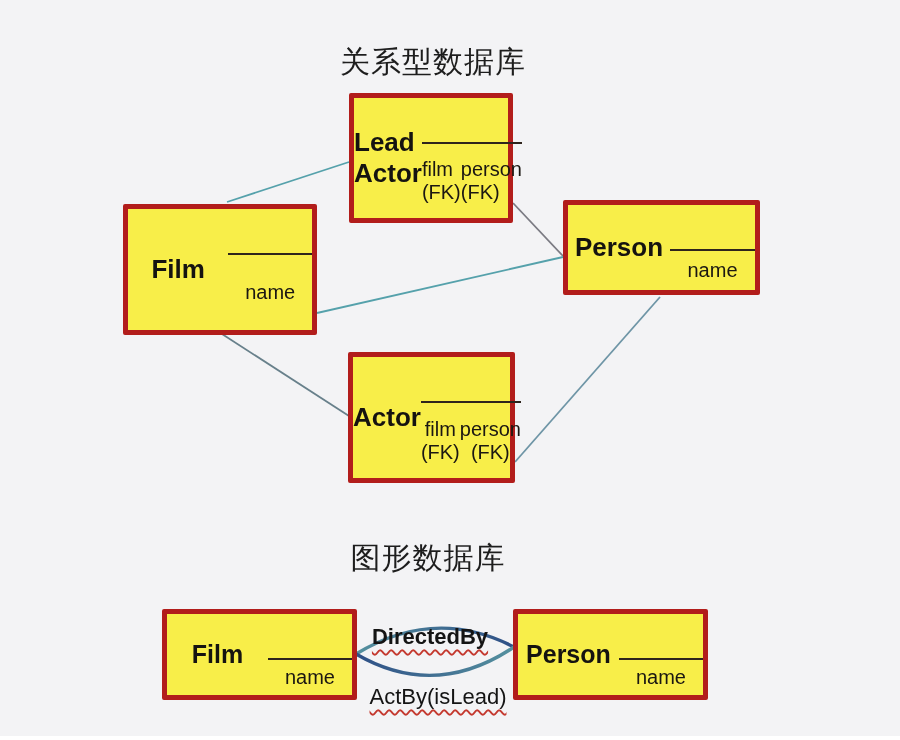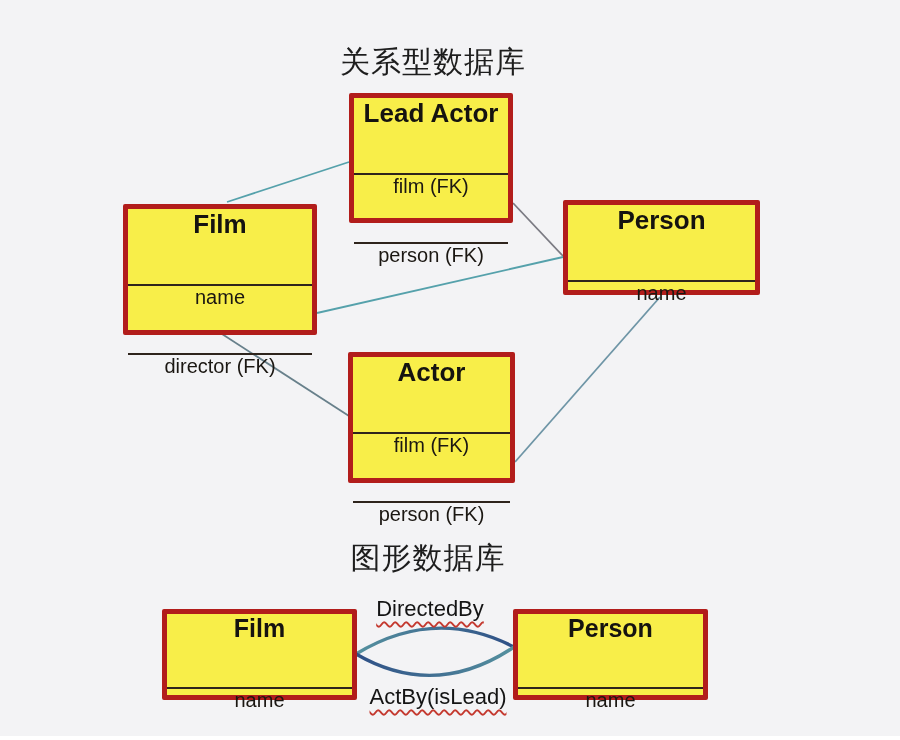--- a/index.html
+++ b/index.html
@@ -28,21 +28,21 @@
     color: #1d1d1d;
     letter-spacing: 1px;
     white-space: nowrap;
     transform: translateX(-50%);
   }
   .entity {
     position: absolute;
     z-index: 2;
     box-sizing: border-box;
     display: flex;
-    flex-direction: column;
+    flex-direction: row;
     background: var(--box_fill, #f8ee49);
     border: 5px solid var(--box_border, #b21d1b);
     border-radius: 2px;
   }
   .entity-header {
     flex: 1.2;
     display: flex;
     align-items: center;
     justify-content: center;
     font-weight: bold;
@@ -105,21 +105,20 @@
 
   <div class="entity" style="left:349px; top:93px; width:164px; height:130px;">
     <div class="entity-header">Lead Actor</div>
     <div class="entity-field">film (FK)</div>
     <div class="entity-field">person (FK)</div>
   </div>
 
   <div class="entity" style="left:123px; top:204px; width:194px; height:131px;">
     <div class="entity-header">Film</div>
     <div class="entity-field">name</div>
-    <div class="entity-field">director (FK)</div>
   </div>
 
   <div class="entity" style="left:563px; top:200px; width:197px; height:95px;">
     <div class="entity-header">Person</div>
     <div class="entity-field">name</div>
   </div>
 
   <div class="entity" style="left:348px; top:352px; width:167px; height:131px;text-align:center;">
     <div class="entity-header">Actor</div>
     <div class="entity-field">film (FK)</div>
@@ -131,17 +130,17 @@
   <div class="entity graph-node" style="left:162px; top:609px; width:195px; height:91px;">
     <div class="entity-header">Film</div>
     <div class="entity-field">name</div>
   </div>
 
   <div class="entity graph-node" style="left:513px; top:609px; width:195px; height:91px;">
     <div class="entity-header">Person</div>
     <div class="entity-field">name</div>
   </div>
 
-  <div class="edge-label" style="left:430px; top:596px;">DirectedBy</div>
+  <div class="edge-label" style="left:430px; top:624px;font-weight:bold;">DirectedBy</div>
 
   <div class="edge-label" style="left:438px; top:684px;">ActBy(isLead)</div>
 
 </div>
 
 </body></html>

